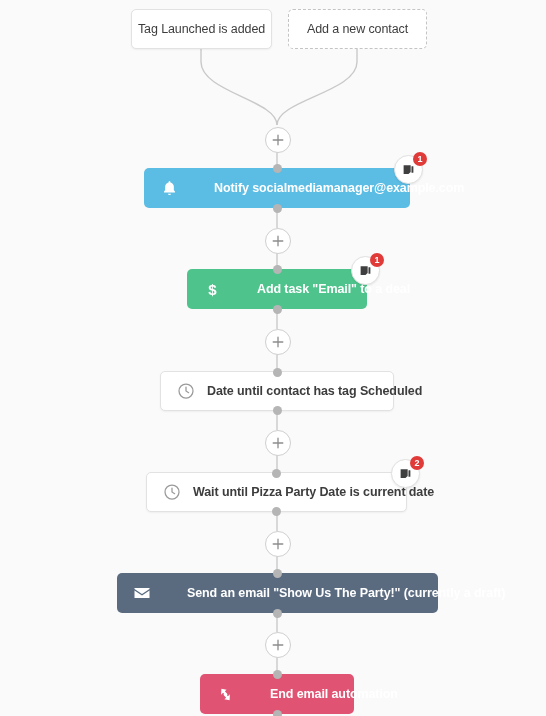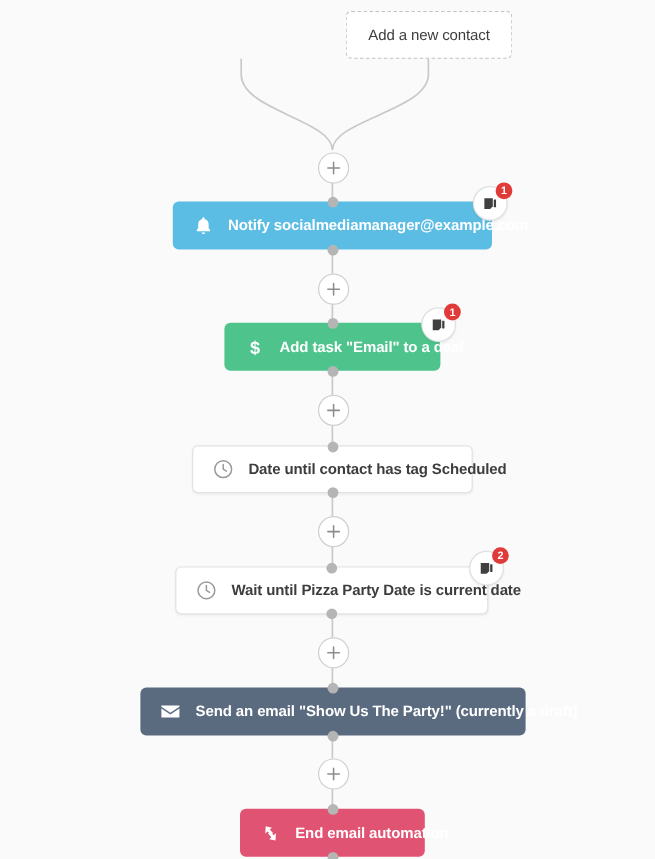--- a/index.html
+++ b/index.html
@@ -66,20 +66,21 @@
     height: 40px;
   }
   .card-white .node-label {
     color: #3d3d3d;
     font-weight: bold;
   }
   
   .card-color {
     height: 40px;
     border: none;
+    gap: 24px;
   }
   .card-color .node-label {
     color: #ffffff;
     font-weight: bold;
   }
   
   .node-icon {
     flex: 0 0 auto;
     display: flex;
     align-items: center;
@@ -171,20 +172,23 @@
     <line x1="277" y1="309" x2="277" y2="329" stroke="#c9c9c9" stroke-width="1.4"></line>
     <line x1="277" y1="353" x2="277" y2="371" stroke="#c9c9c9" stroke-width="1.4"></line>
     <line x1="277" y1="411" x2="277" y2="430" stroke="#c9c9c9" stroke-width="1.4"></line>
     <line x1="277" y1="454" x2="277" y2="472" stroke="#c9c9c9" stroke-width="1.4"></line>
     <line x1="277" y1="512" x2="277" y2="531" stroke="#c9c9c9" stroke-width="1.4"></line>
     <line x1="277" y1="555" x2="277" y2="573" stroke="#c9c9c9" stroke-width="1.4"></line>
     <line x1="277" y1="613" x2="277" y2="632" stroke="#c9c9c9" stroke-width="1.4"></line>
     <line x1="277" y1="656" x2="277" y2="674" stroke="#c9c9c9" stroke-width="1.4"></line>
   </svg>
 
+  <div class="node trigger" id="trigger-0" style="left: 131px; top: 9px; width: 141px;">
+    <span class="node-label">Tag Launched is added</span>
+  </div>
 
   <div class="node trigger dashed" id="trigger-1" style="left: 288px; top: 9px; width: 139px;">
     <span class="node-label">Add a new contact</span>
   </div>
 
   <div class="node card-color" id="node-notify" style="left: 144px; top: 168px; width: 266px; background: rgb(91, 188, 228);">
     <span class="port top"></span>
     <span class="node-icon icon-colored">
       <svg width="19" height="19" viewBox="0 0 24 24" fill="#ffffff">
         <path d="M12 2.6c-.62 0-1.12.5-1.12 1.12v.62C8.3 4.85 6.5 7.1 6.5 9.8v4.1l-1.5 2.2v1.1h14v-1.1l-1.5-2.2V9.8c0-2.7-1.8-4.95-4.38-5.46v-.62c0-.62-.5-1.12-1.12-1.12z"></path>

